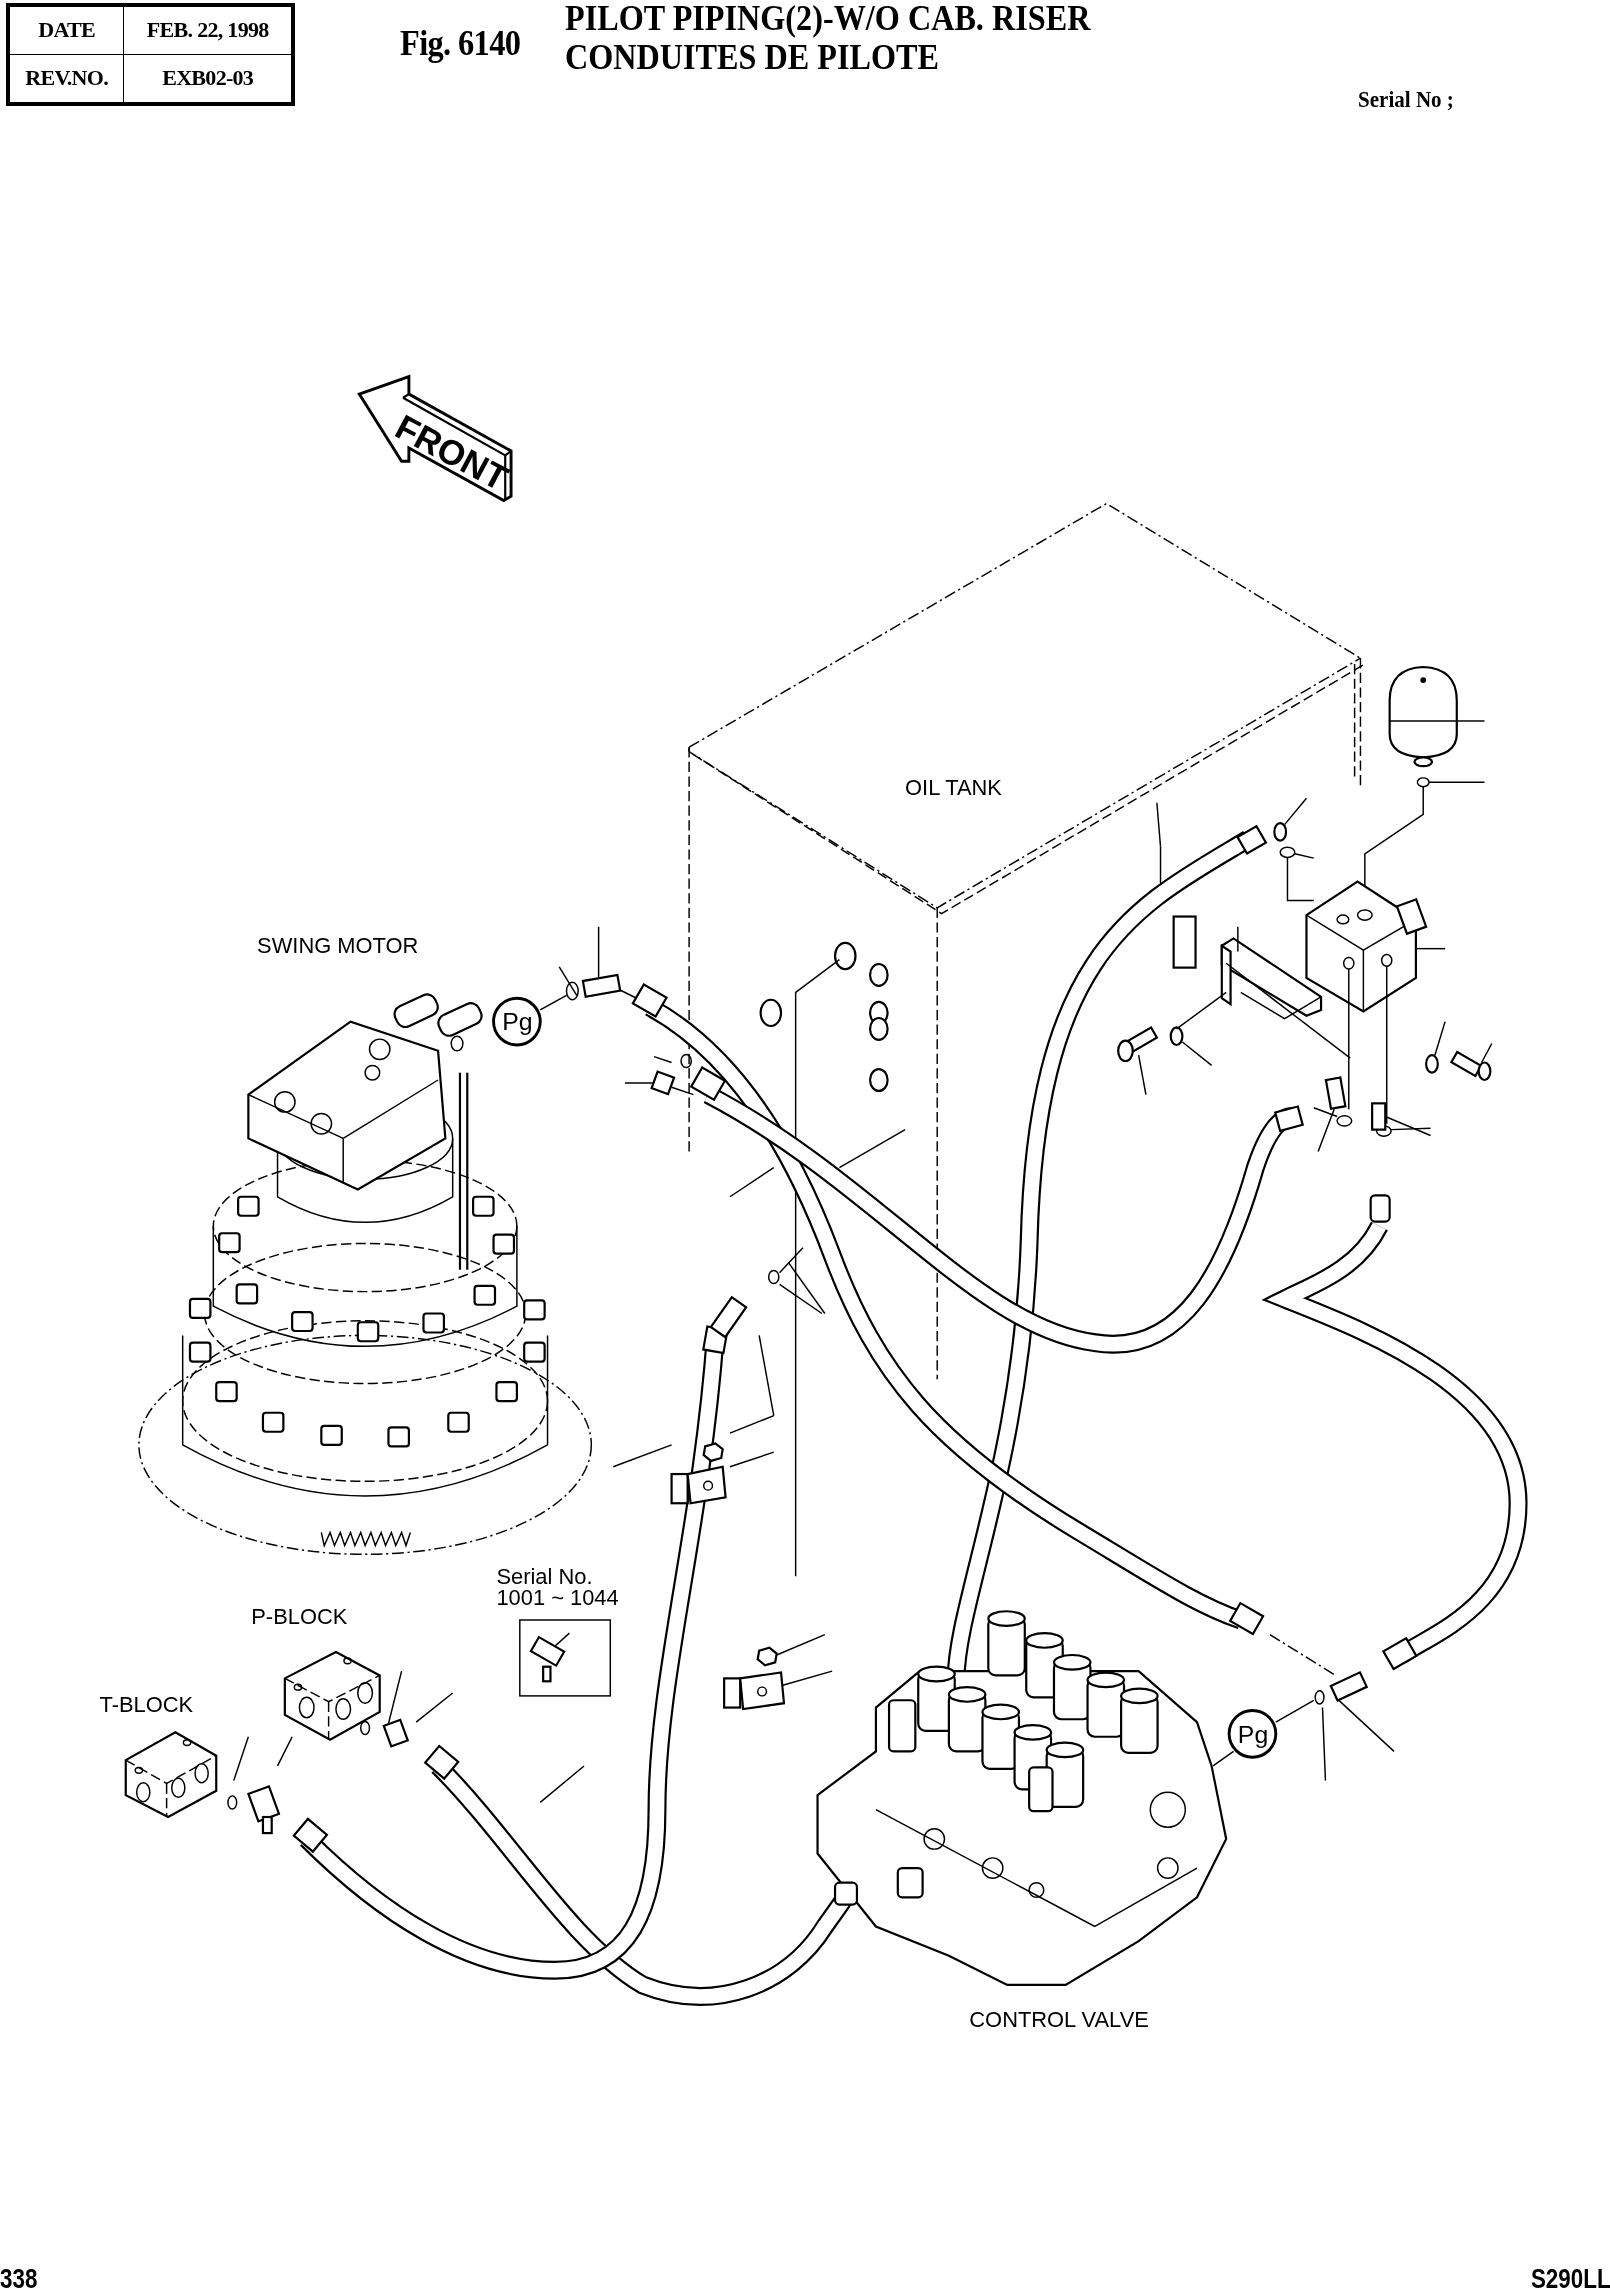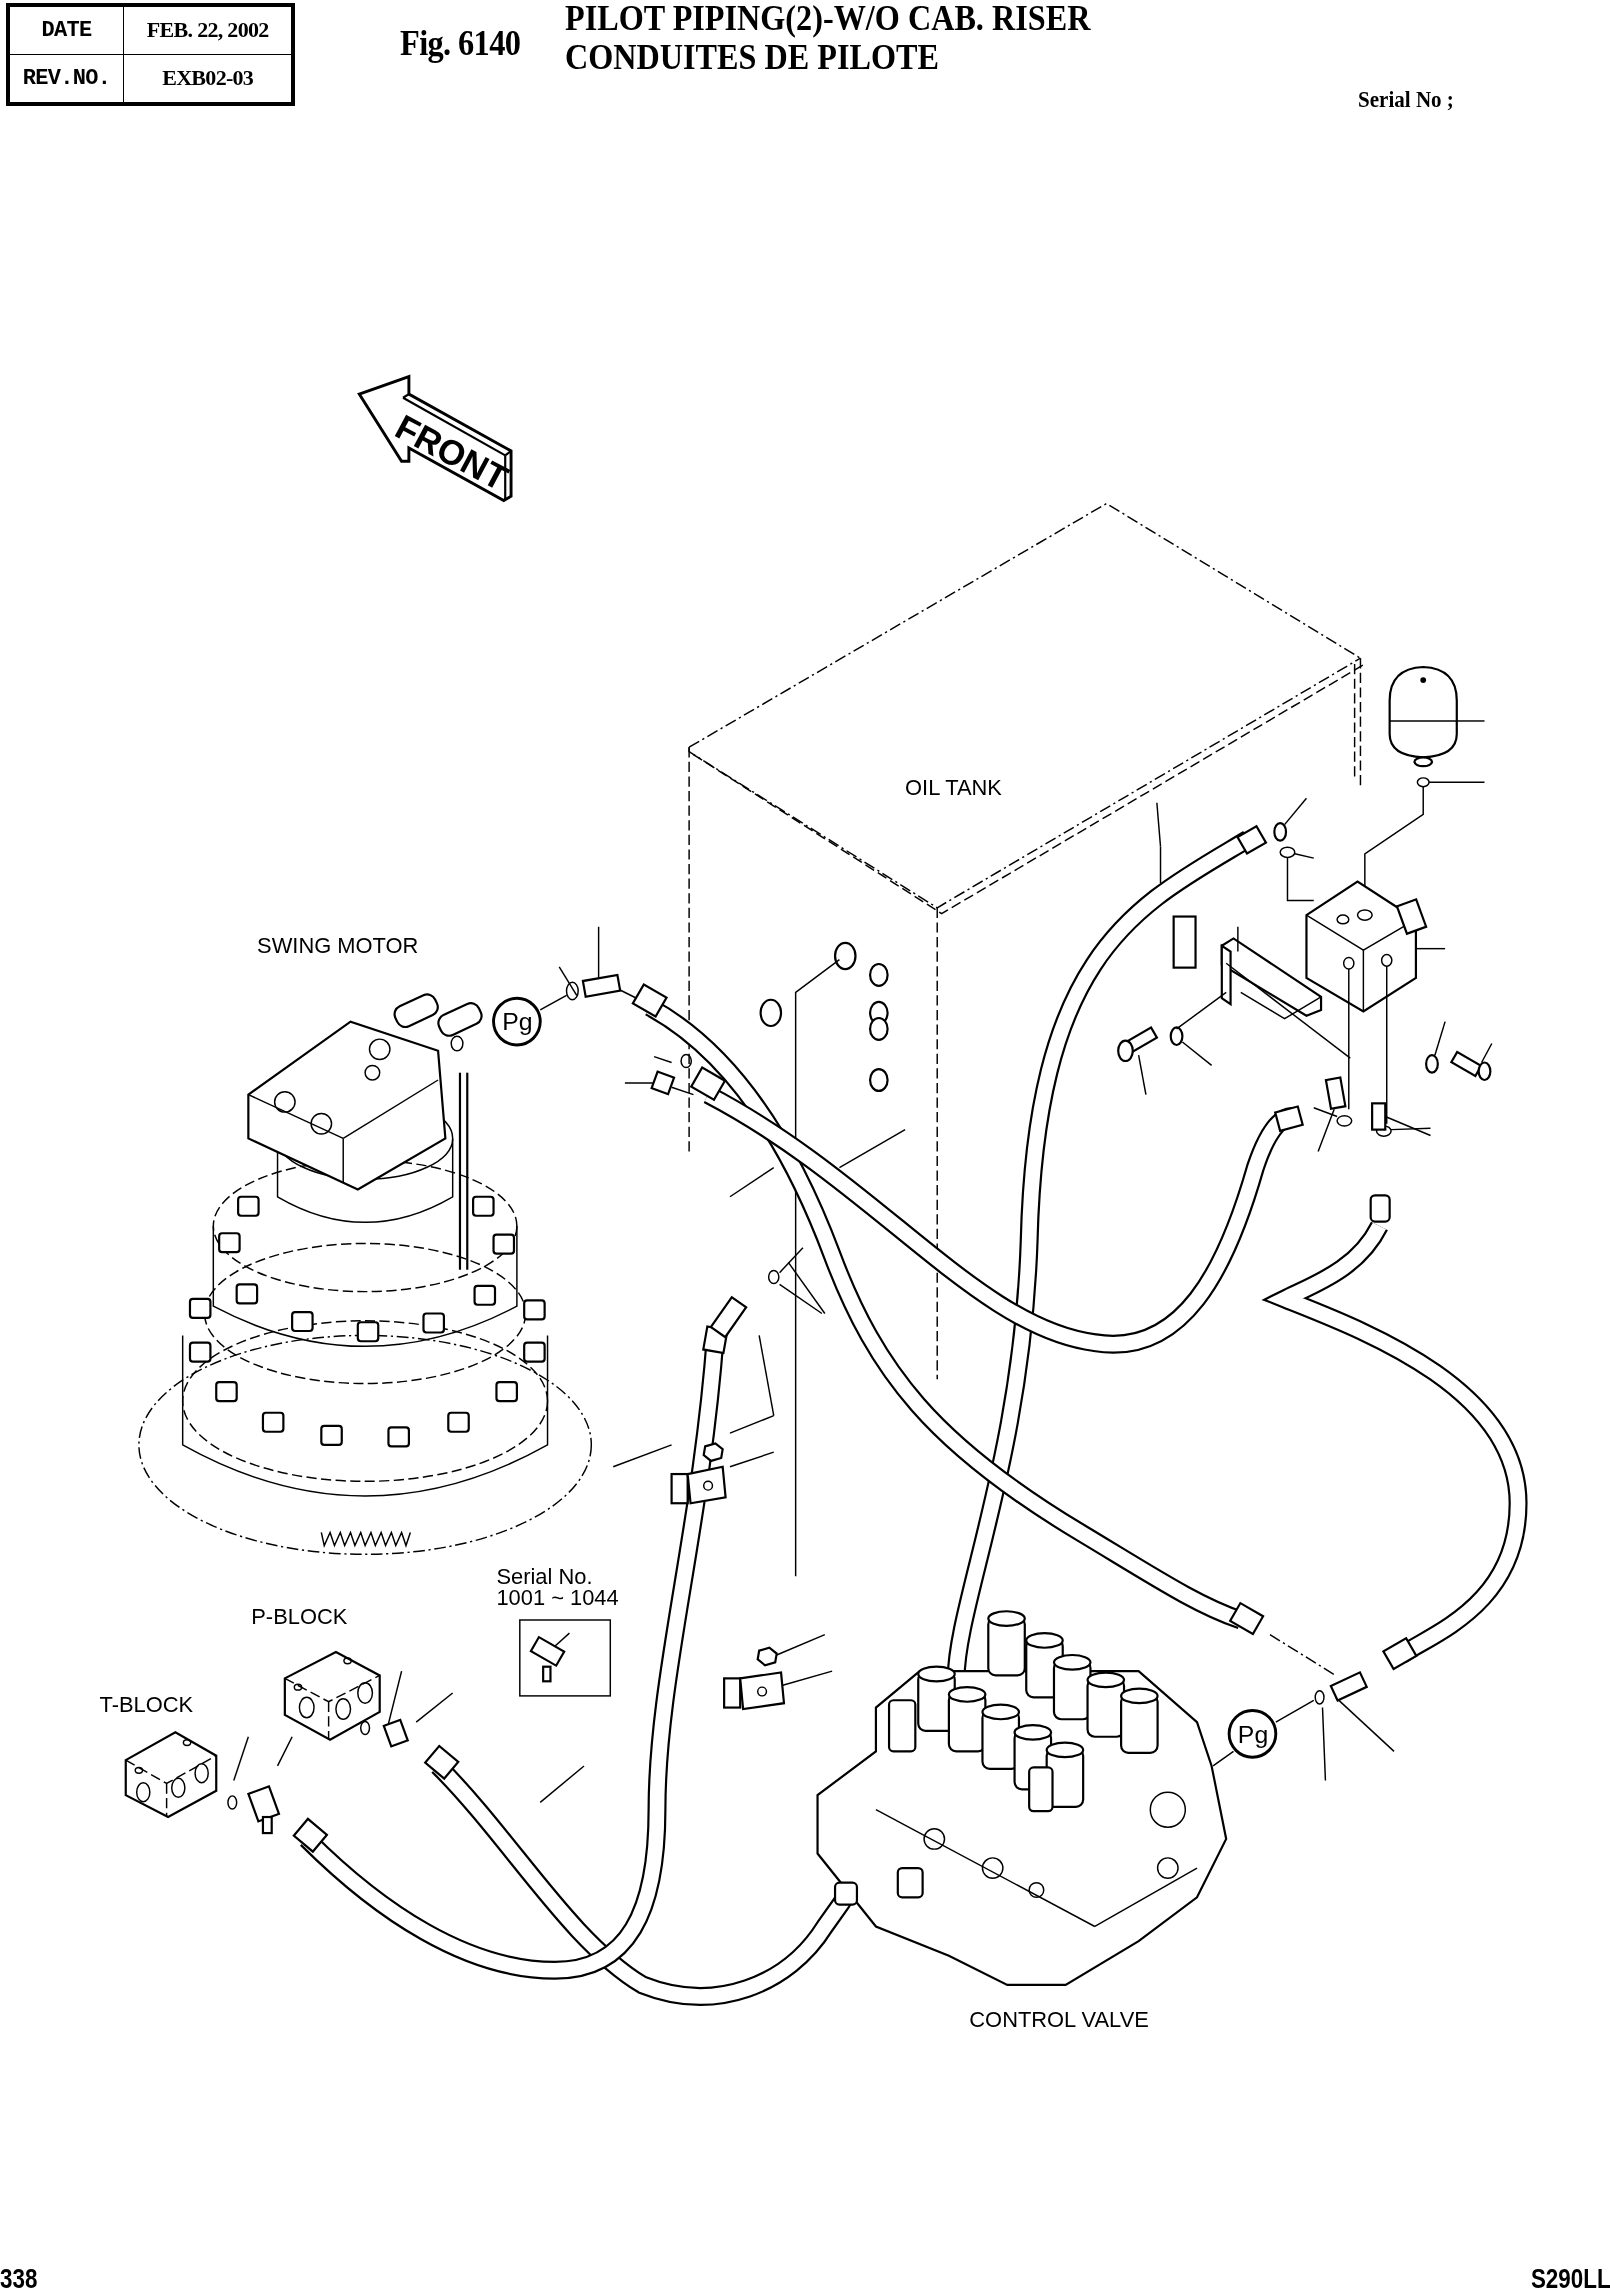--- a/index.html
+++ b/index.html
@@ -1,19 +1,19 @@
 <!DOCTYPE html>
 <html style="font-size:11.7px"><head>
 <meta charset="utf-8">
 <style>
   html, body { margin:0; padding:0; background:#ffffff; }
   body { width:1611px; height:2295px; position:relative; overflow:hidden; font-family:"Liberation Serif", serif; color:#000; }
   .hdr-table { position:absolute; left:5.8px; top:2.9px; border-collapse:collapse; border:4.4px solid #000; }
   .hdr-table td { border:1.5px solid #000; font-family:"Liberation Serif", serif; font-weight:bold; font-size:22px; height:47px; text-align:center; padding:0 7.3px; letter-spacing:-0.7px; }
-  .hdr-table td.k { width:99px;font-family:Liberation Mono, monospace; }
+  .hdr-table td.k { width:99px; }
   .hdr-table td.v { width:152px; }
   .fig-no { position:absolute; left:400px; top:22px; font-family:"Liberation Serif", serif; font-weight:bold; font-size:36px; letter-spacing:-0.7px; transform:scaleX(0.9); transform-origin:left; }
   .title1 { position:absolute; left:565px; top:-1.5px; font-family:"Liberation Serif", serif; font-weight:bold; font-size:35px; transform:scaleX(0.92); transform-origin:left; white-space:nowrap; }
   .title2 { position:absolute; left:565px; top:38px; font-family:"Liberation Serif", serif; font-weight:bold; font-size:35px; transform:scaleX(0.92); transform-origin:left; white-space:nowrap; }
   .serial-hdr { position:absolute; left:1358px; top:86px; font-family:"Liberation Serif", serif; font-weight:bold; font-size:23.4px; transform:scaleX(0.9); transform-origin:left; white-space:nowrap; }
   .page-no { position:absolute; left:0px; top:2263px; font-family:"Liberation Sans", sans-serif; font-weight:bold; font-size:28px; transform:scaleX(0.8); transform-origin:left; }
   .model { position:absolute; right:0px; top:2263px; font-family:"Liberation Sans", sans-serif; font-weight:bold; font-size:28px; transform:scaleX(0.8); transform-origin:right; }
   svg.drawing { position:absolute; left:0; top:0; }
   .thin { fill:none; stroke:#000; stroke-width:2; }
   .med { fill:none; stroke:#000; stroke-width:3; }
@@ -25,21 +25,21 @@
   .wfill { fill:#fff; stroke:#000; stroke-width:3; }
   .pg-text { font-family:"Liberation Sans", sans-serif; font-size:34px; }
 </style>
 </head>
 <body>
 
 <table class="hdr-table">
   <tbody>
       <tr>
     <td class="k">DATE</td>
-    <td class="v">FEB. 22, 2002</td>
+    <td class="v">FEB. 22, 1998</td>
   </tr>
   <tr>
     <td class="k">REV.NO.</td>
     <td class="v">EXB02-03</td>
   </tr>
 </tbody>
   </table>
 <div class="fig-no">Fig. 6140</div>
 <div class="title1">PILOT PIPING(2)-W/O CAB. RISER</div>
 <div class="title2">CONDUITES DE PILOTE</div>

